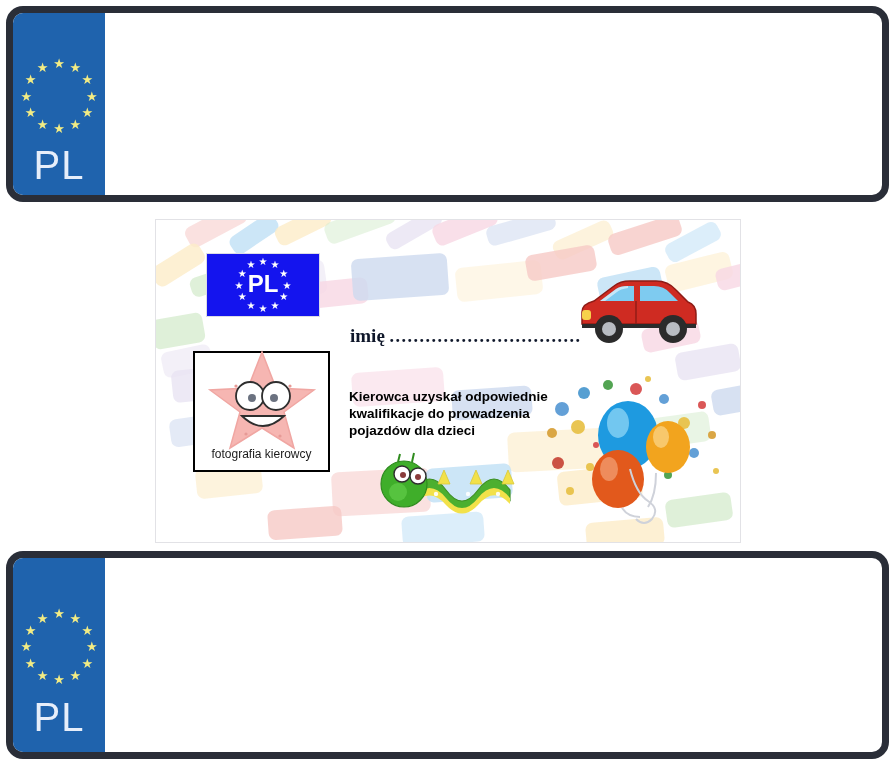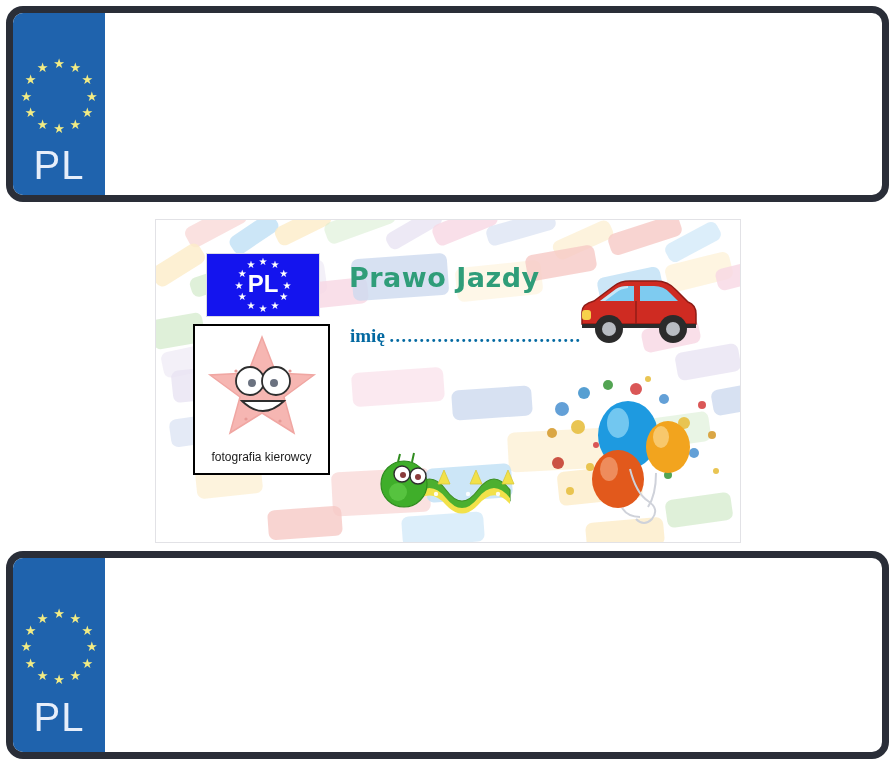--- a/index.html
+++ b/index.html
@@ -157,37 +157,37 @@
     font-family: "DejaVu Sans", sans-serif;
     font-weight: 700;
     font-size: 27px;
     letter-spacing: 0.5px;
     white-space: nowrap;
   }
   .card-field {
     position: absolute;
     left: 194px;
     top: 105px;
-    color: #0369a1;
+    color: #0f172a;
     font-family: "Liberation Serif", serif;
     font-weight: 700;
     font-size: 19px;
     white-space: nowrap;
   }
   .card-field .dots {
     letter-spacing: 1.5px;
     font-size: 18px;
   }
 
   .photo-box {
     position: absolute;
     left: 37px;
-    top: 104px;
+    top: 131px;
     width: 137px;
-    height: 151px;
+    height: 121px;
     background: #ffffff;
     border: 2px solid #000000;
     box-sizing: border-box;
   }
   .photo-caption {
     position: absolute;
     left: 0; right: 0;
     bottom: 9px;
     text-align: center;
     font-size: 12px;
@@ -290,21 +290,20 @@
         <div class="cs" style="left: 50%; top: 96%; color: rgb(255, 255, 255);">★</div>
         <div class="cs" style="left: 27%; top: 89.8372%; color: rgb(255, 255, 255);">★</div>
         <div class="cs" style="left: 10.1628%; top: 73%; color: rgb(255, 255, 255);">★</div>
         <div class="cs" style="left: 4%; top: 50%; color: rgb(255, 255, 255);">★</div>
         <div class="cs" style="left: 10.1628%; top: 27%; color: rgb(255, 255, 255);">★</div>
         <div class="cs" style="left: 27%; top: 10.1628%; color: rgb(255, 255, 255);">★</div>
       </div>
     <div class="pl">PL</div>
   </div>
 
-  <div class="card-title">Prawo Jazdy</div>
 
   <div class="card-field">
     <span>imię</span>
     <span class="dots">................................</span>
   </div>
 
   <div class="photo-box">
     <svg class="star-art" viewBox="0 0 112 104">
       <path d="M56 4 L70 40 L108 42 L78 64 L88 100 L56 80 L24 100 L34 64 L4 42 L42 40 Z" fill="#f6b6b2" stroke="#f0a6a2" stroke-width="1.5"></path>
       <circle cx="44" cy="48" r="14" fill="#ffffff" stroke="#2e2e2e" stroke-width="1.8"></circle>
@@ -313,20 +312,21 @@
       <circle cx="68" cy="50" r="4" fill="#6b7280"></circle>
       <path d="M36 68 Q57 88 78 68 Z" fill="#ffffff" stroke="#2e2e2e" stroke-width="1.8"></path>
       <circle cx="30" cy="38" r="1.6" fill="#e79a96"></circle>
       <circle cx="84" cy="38" r="1.6" fill="#e79a96"></circle>
       <circle cx="40" cy="86" r="1.6" fill="#e79a96"></circle>
       <circle cx="74" cy="88" r="1.6" fill="#e79a96"></circle>
     </svg>
     <div class="photo-caption">fotografia kierowcy</div>
   </div>
 
+  <div class="card-note">Kierowca uzyskał odpowiednie kwalifikacje do prowadzenia pojazdów dla dzieci</div>
 
   <svg class="car-art" viewBox="0 0 128 80">
     <path d="M8 54 L8 42 Q8 34 20 31 L40 16 Q46 11 56 11 L82 11 Q94 11 102 20 L114 32 Q122 35 122 44 L122 54 Z" fill="#cf2b22" stroke="#8f1c16" stroke-width="1.5"></path>
     <path d="M26 31 L42 19 Q46 16 54 16 L60 16 L60 31 Z" fill="#7ecbf0"></path>
     <path d="M66 16 L80 16 Q90 16 96 23 L104 31 L66 31 Z" fill="#7ecbf0"></path>
     <path d="M26 31 L42 19 Q46 16 54 16 L54 18 Q46 19 43 22 L31 31 Z" fill="#ffffff" opacity="0.55"></path>
     <rect x="8" y="40" width="9" height="10" rx="3" fill="#f7d14b"></rect>
     <path d="M8 54 L122 54 L122 58 L8 58 Z" fill="#2b2b2b"></path>
     <circle cx="35" cy="59" r="14" fill="#2b2b2b"></circle>
     <circle cx="35" cy="59" r="7" fill="#b8bcc2"></circle>

